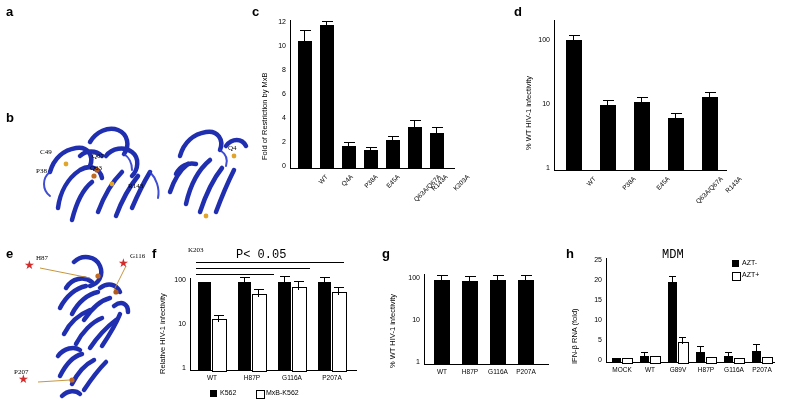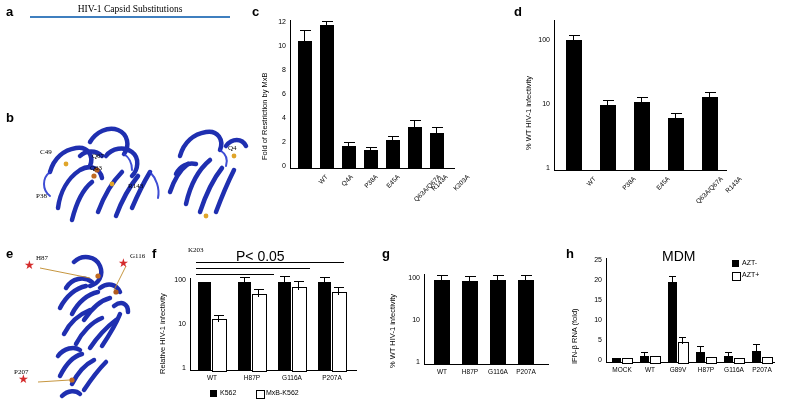--- a/index.html
+++ b/index.html
@@ -103,32 +103,31 @@
     position:absolute;
     font-family:"Liberation Sans", sans-serif;
     font-size:7px;
     white-space:nowrap;
   }
   .legend-sw{position:absolute;width:7px;height:7px;background:#000;}
   .legend-sw.open{background:#fff;border:1px solid #000;}
   .sig-line{position:absolute;height:1px;background:#000;}
   .title-txt{
     position:absolute;
-    font-family:Liberation Sans, sans-serif;
-    font-size:14px;
+    font-family:Liberation Mono, monospace;
+    font-size:12px;
     white-space:nowrap;
     text-align:center;
   }
 </style>
 </head>
 <body>
 
 <div class="panel-letter" style="left:6px;top:4px;">a</div>
 <div id="panel-a">
-  <div class="tbl-title">HIV-1 Capsid Substitutions</div>
   <table>
     <tbody>
   </tbody>
     </table>
 </div>
 
 <div class="panel-letter" style="left:6px;top:110px;">b</div>
 <div class="protein" style="left:20px;top:112px;width:230px;height:130px;">
   <svg width="230" height="130" viewBox="0 0 230 130">
     <g fill="none" stroke="#1f2fb0" stroke-width="4.5" stroke-linecap="round">
@@ -156,21 +155,21 @@
       <path d="M200 38 C206 42 208 48 206 54"></path>
     </g>
     <circle cx="77" cy="58" r="2.6" fill="#b05a1e"></circle>
     <circle cx="74" cy="64" r="2.6" fill="#c06a22"></circle>
     <circle cx="46" cy="52" r="2.4" fill="#e0a52a"></circle>
     <circle cx="92" cy="72" r="2.4" fill="#e0a52a"></circle>
     <circle cx="214" cy="44" r="2.4" fill="#e0a52a"></circle>
     <circle cx="186" cy="104" r="2.4" fill="#e0a52a"></circle>
   </svg>
   <div class="lbl" style="left:20px;top:36px;">C49</div>
-  <div class="lbl" style="left:16px;top:80px;">P38</div>
+  <div class="lbl" style="left:16px;top:55px;">P38</div>
   <div class="lbl" style="left:72px;top:40px;">Q67</div>
   <div class="lbl" style="left:70px;top:52px;">Q63</div>
   <div class="lbl" style="left:208px;top:32px;">Q4</div>
   <div class="lbl" style="left:108px;top:70px;">R143</div>
   <div class="lbl" style="left:168px;top:134px;">K203</div>
 </div>
 
 <div class="panel-letter" style="left:6px;top:246px;">e</div>
 <div class="protein" style="left:14px;top:248px;width:150px;height:160px;">
   <svg width="150" height="160" viewBox="0 0 150 160">

